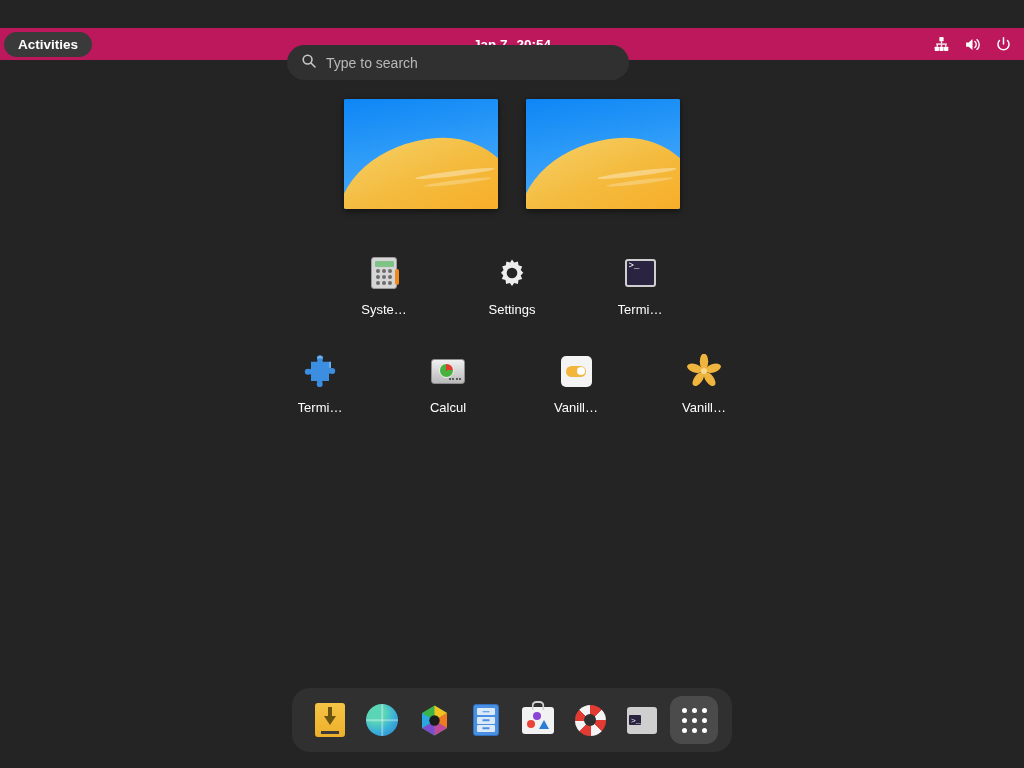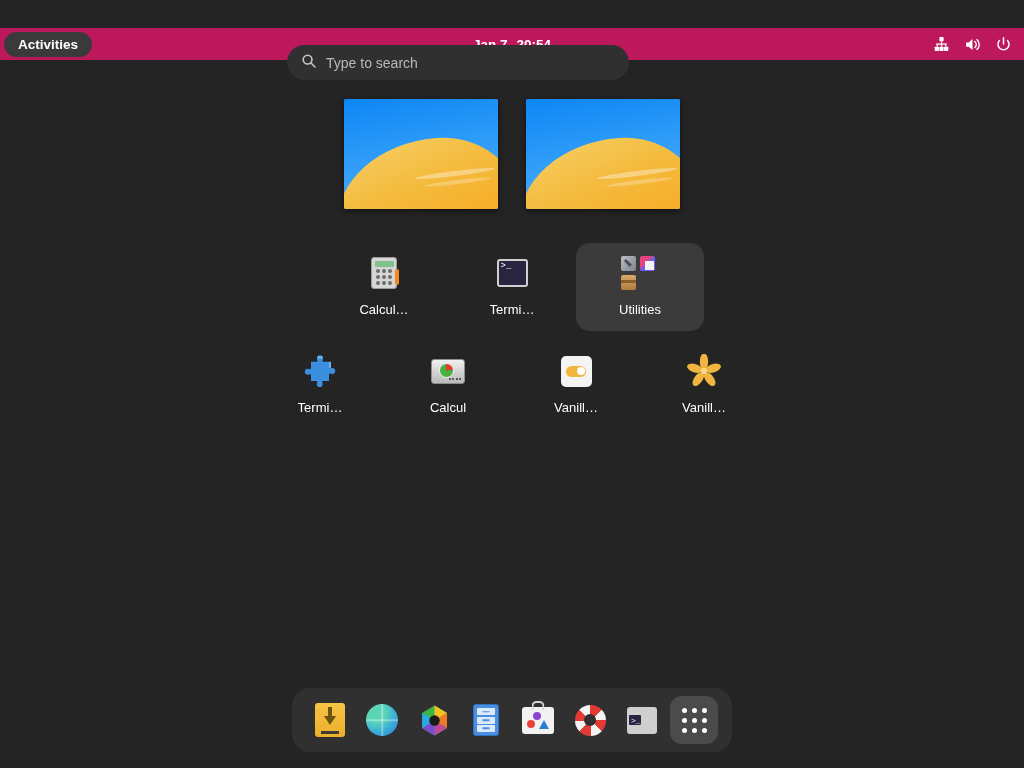--- a/index.html
+++ b/index.html
@@ -346,44 +346,43 @@
                 <i></i>
                 <i></i>
                 <i></i>
                 <i></i>
                 <i></i>
                 <i></i>
               <div class="orange"></div>
             </div>
           </div>
         </div>
-        <div class="app-label">Calcul…</div>
-      </div>
-
+        <div class="app-label">Syste…</div>
+      </div>
+
+      <div class="app-cell">
+        <div class="app-icon">
+          <svg width="32" height="32" viewBox="0 0 32 32" fill="#ededed">
+            <path d="M16 2.4l2.2 3.1 3.7-1 .6 3.8 3.7 1.1-1.5 3.5 2.6 2.8-2.6 2.8 1.5 3.5-3.7 1.1-.6 3.8-3.7-1-2.2 3.1-2.2-3.1-3.7 1-.6-3.8-3.7-1.1 1.5-3.5L5 15.7l2.6-2.8-1.5-3.5 3.7-1.1.6-3.8 3.7 1z"></path>
+            <circle cx="16" cy="16" r="5.3" fill="#242424"></circle>
+          </svg>
+        </div>
+        <div class="app-label">Settings</div>
+      </div>
 
 
       <div class="app-cell">
         <div class="app-icon">
           <div class="ico-term">
               <div class="scr">&gt;_</div>
             </div>
         </div>
         <div class="app-label">Termi…</div>
       </div>
 
-      <div class="app-cell folder">
-        <div class="app-icon">
-          <div class="folder-minis">
-            <span class="mini m1"></span>
-            <span class="mini m2"></span>
-            <span class="mini m3"></span>
-          </div>
-        </div>
-        <div class="app-label">Utilities</div>
-      </div>
 
     </div>
 
     <div class="app-row" style="margin-top:10px;">
 
       <div class="app-cell">
         <div class="app-icon">
           <svg width="32" height="32" viewBox="0 0 32 32">
             <path d="M13 3.5a3 3 0 0 1 6 0c0 1-.5 1.6-.5 2.2 0 .6.5 1 1.2 1H25v5.6c0 .7.4 1.2 1 1.2.6 0 1.2-.5 2.2-.5a3 3 0 0 1 0 6c-1 0-1.6-.5-2.2-.5-.6 0-1 .5-1 1.2V26h-5.6c-.7 0-1.2.4-1.2 1 0 .6.5 1.2.5 2.2a3 3 0 0 1-6 0c0-1 .5-1.6.5-2.2 0-.6-.5-1-1.2-1H7v-5.6c0-.7-.4-1.2-1-1.2-.6 0-1.2.5-2.2.5a3 3 0 0 1 0-6c1 0 1.6.5 2.2.5.6 0 1-.5 1-1.2V6.7h5.2c.7 0 1.2-.4 1.2-1 0-.6-.5-1.2-.5-2.2z" fill="#3b8ee0"></path>
             <path d="M13 3.5a3 3 0 0 1 6 0c0 1-.5 1.6-.5 2.2 0 .6.5 1 1.2 1H25v5.6c0 .7.4 1.2 1 1.2.3 0 .6-.1 1-.2V6.7h-7.3c-.7 0-1.2-.4-1.2-1 0-.6.5-1.2.5-2.2z" fill="#69b0ee"></path>

